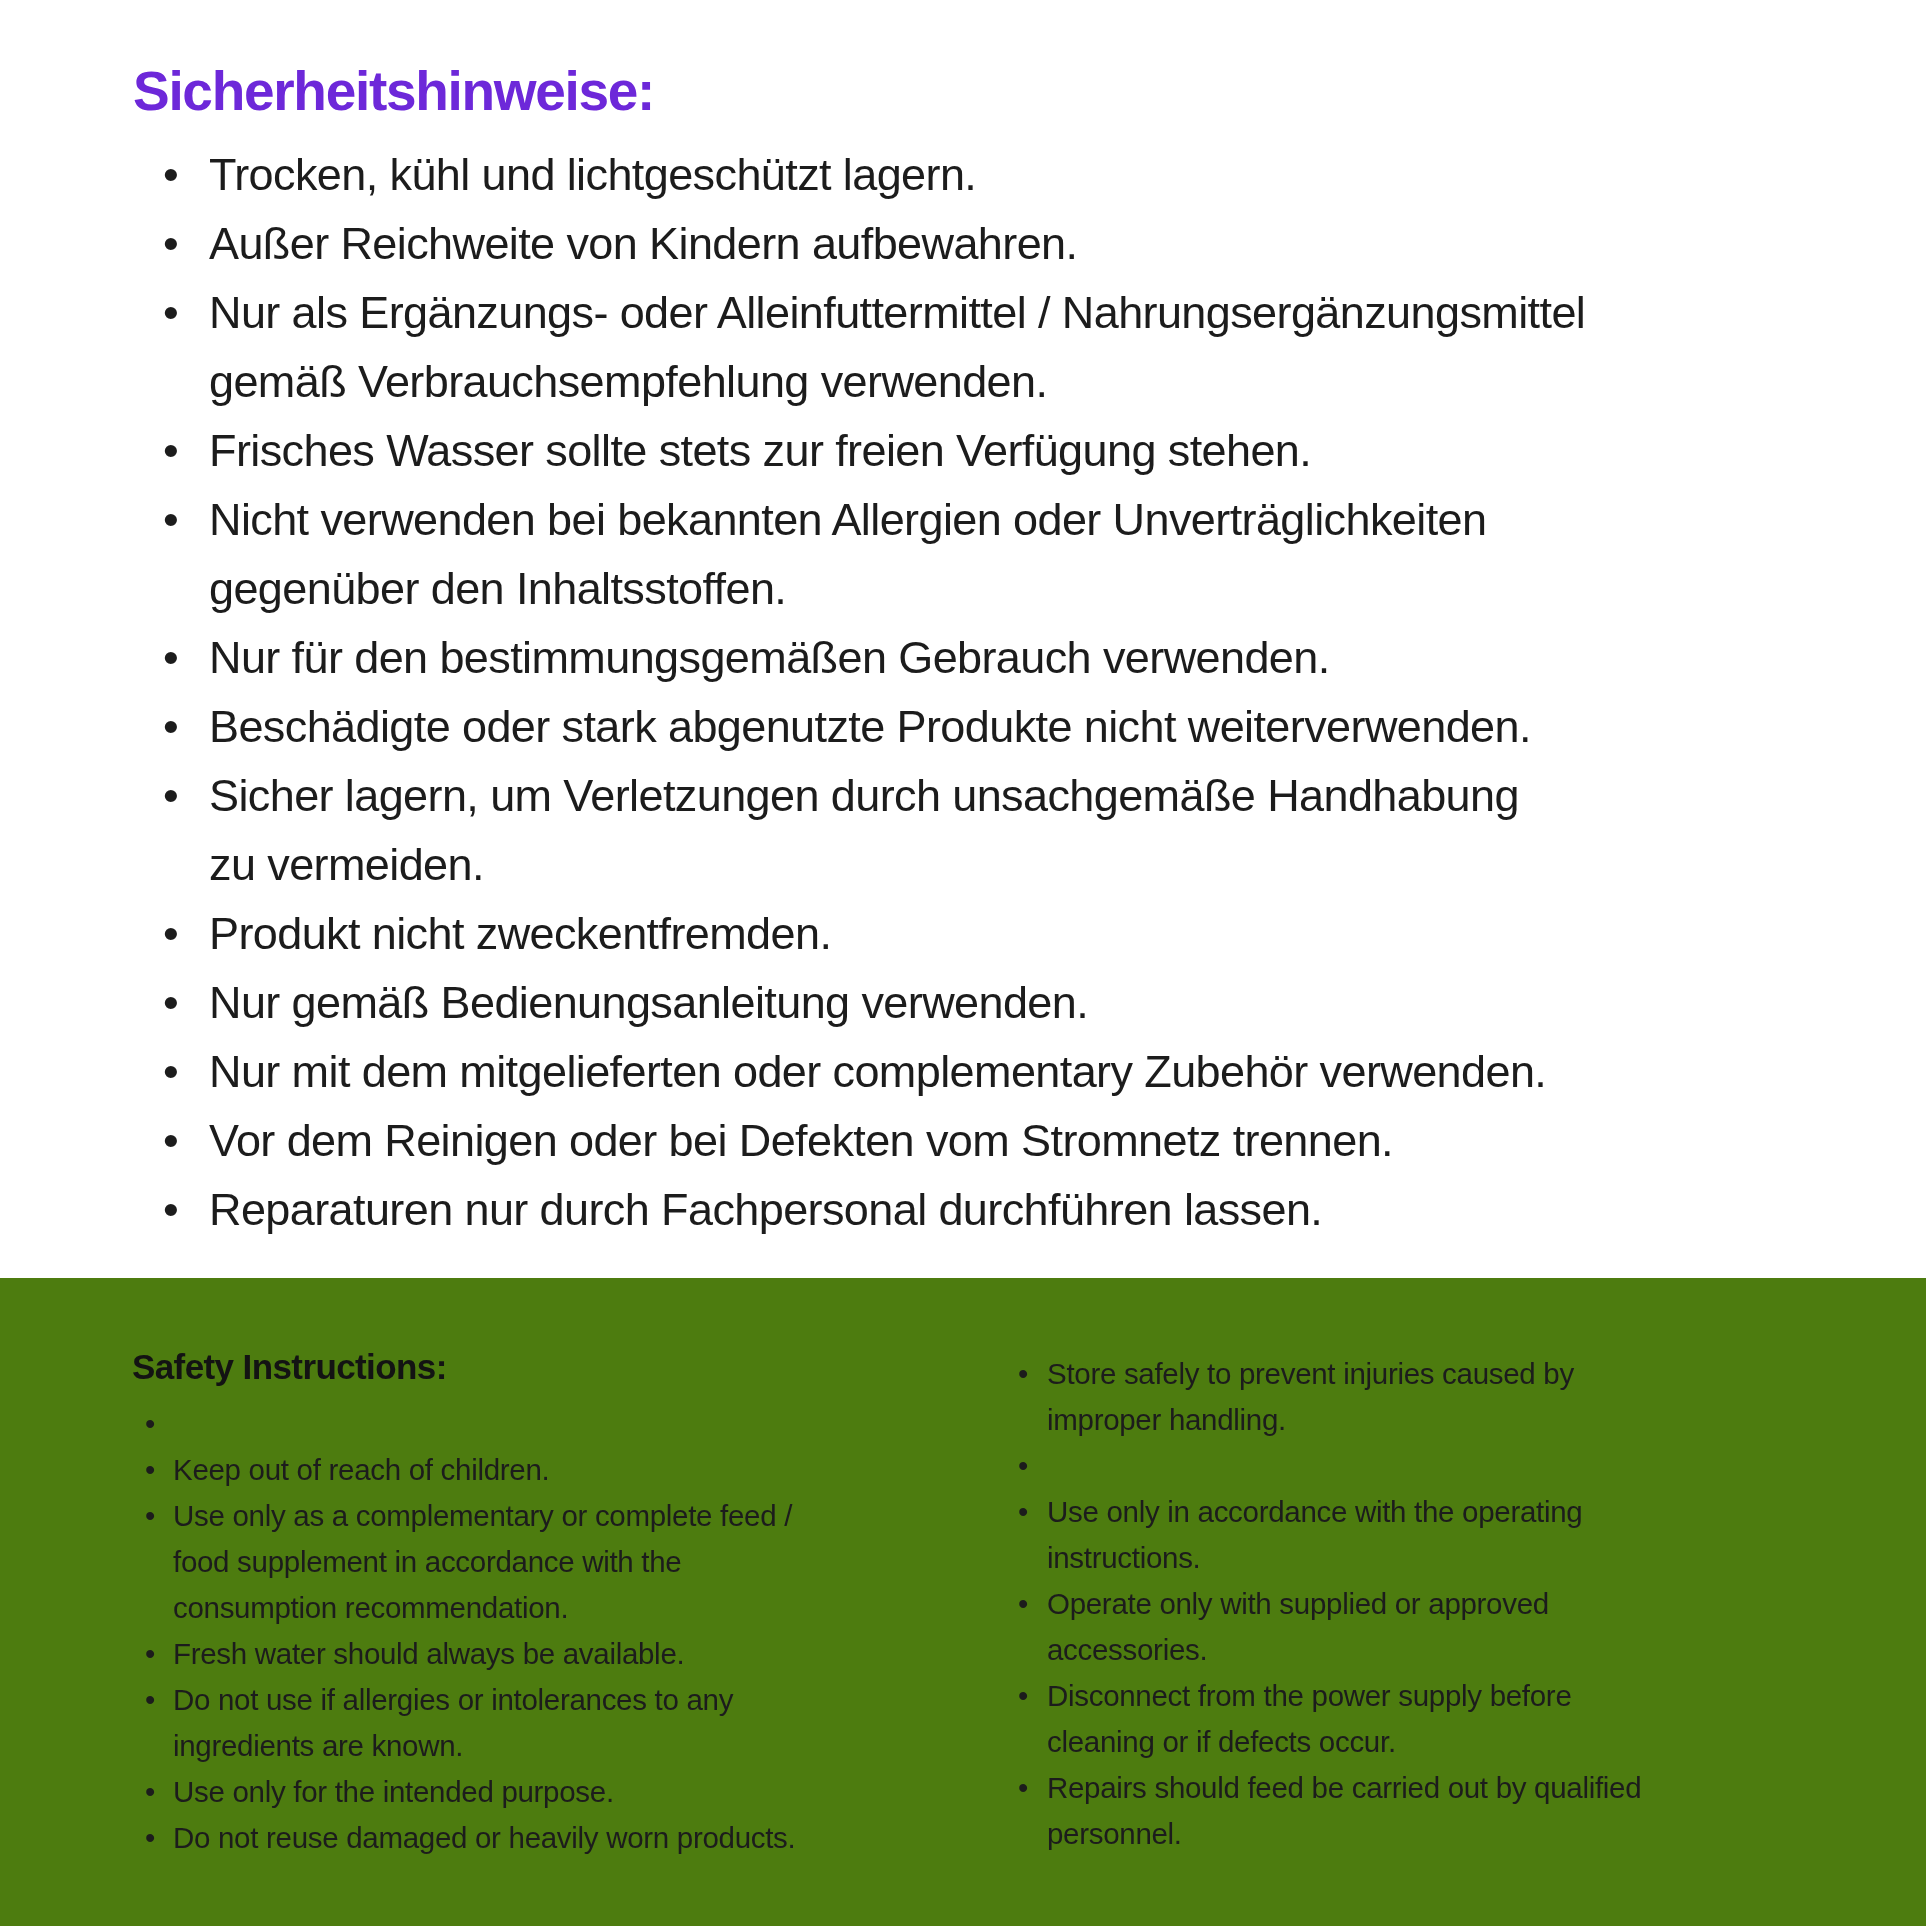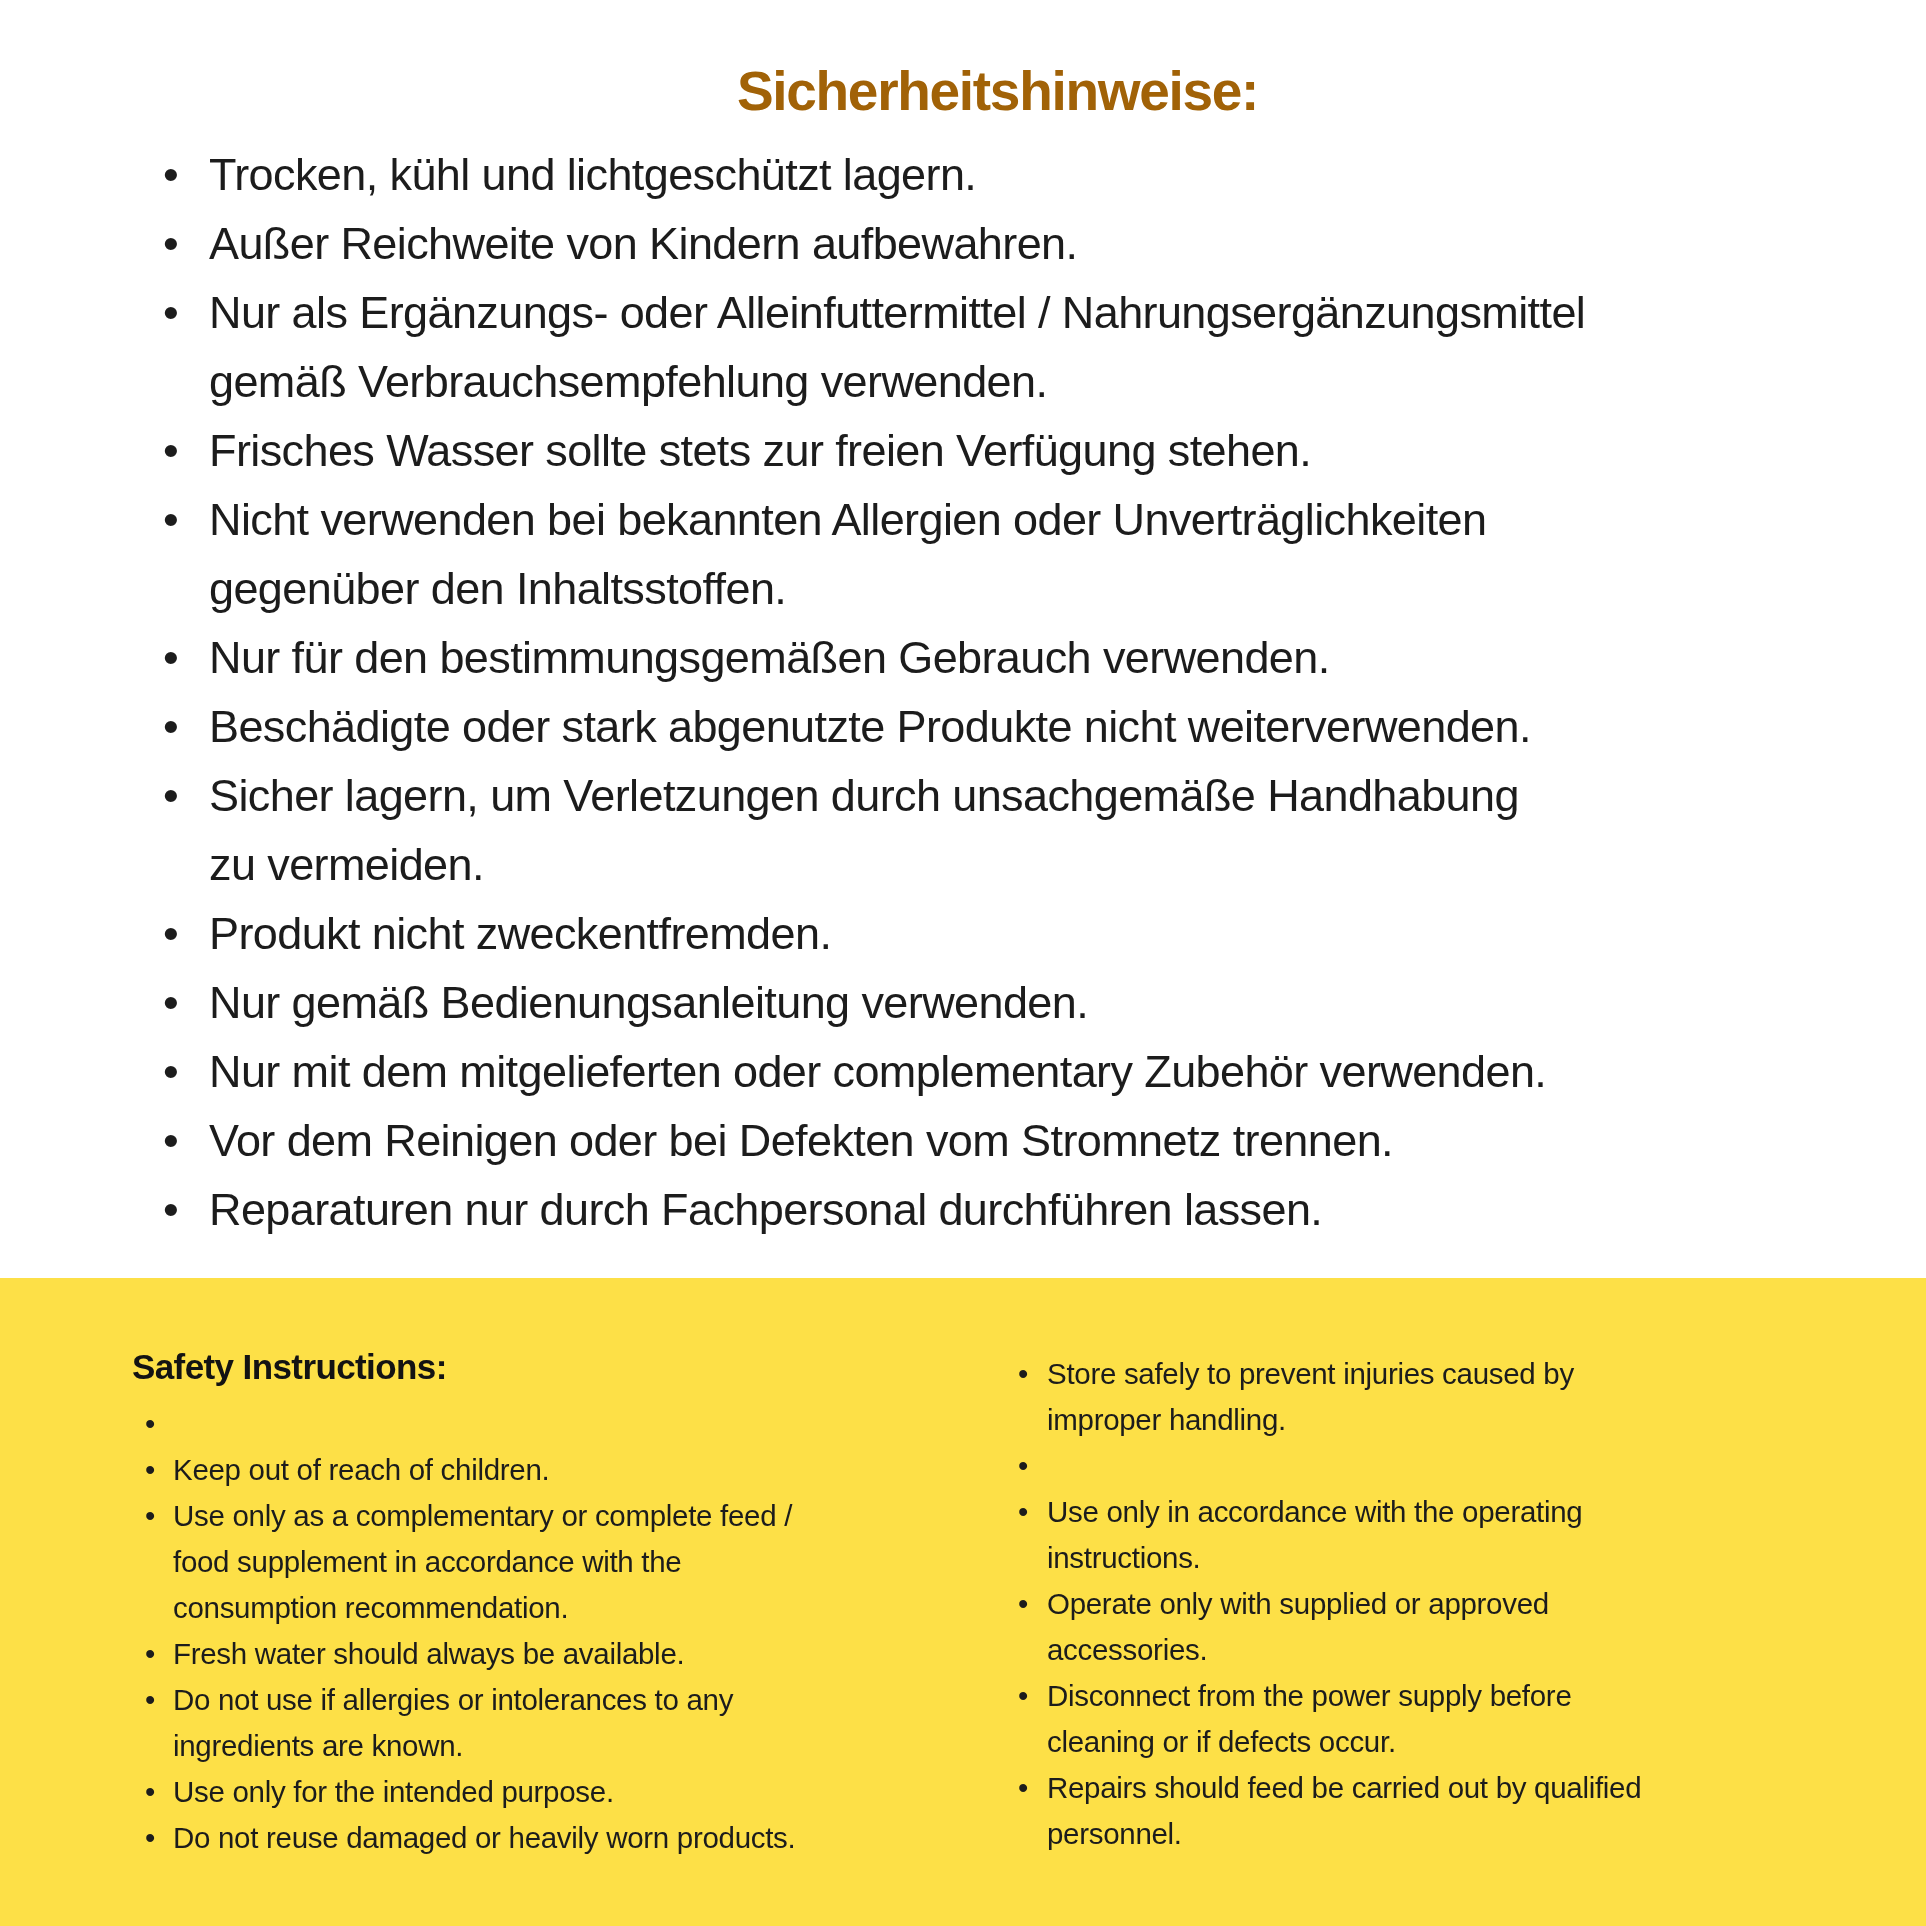--- a/index.html
+++ b/index.html
@@ -19,43 +19,42 @@
     height: 1278px;
     background: #ffffff;
     padding: 64px 64px 0 133px;
   }
   .de-heading {
     margin: 0 0 21px 0;
     font-size: 55px;
     line-height: 55px;
     font-weight: 700;
     letter-spacing: -1.3px;
-    color: #a16207;
-    text-align: center;
+    color: #6d28d9;
   }
   .b-list { margin: 0; padding: 0; list-style: none; }
   .de-section .b-list li {
     display: flex;
     align-items: flex-start;
     font-size: 45px;
     line-height: 69px;
     letter-spacing: -0.6px;
     padding-left: 30px;
   }
   .de-section .bullet {
     flex: 0 0 46px;
     width: 46px;
   }
   .item-text { white-space: pre-line; }
 
   
   .en-section {
     box-sizing: border-box;
     height: 648px;
-    background: #fde047;
+    background: #4d7c0f;
     padding: 71px 26px 0 132px;
     display: flex;
   }
   .en-col-left { flex: 0 0 886px; width: 886px; }
   .en-col-right { flex: 1 1 auto; margin-top: 1.9px; }
   .en-heading {
     margin: 0 0 16.7px 0;
     font-size: 35px;
     line-height: 35px;
     font-weight: 700;

